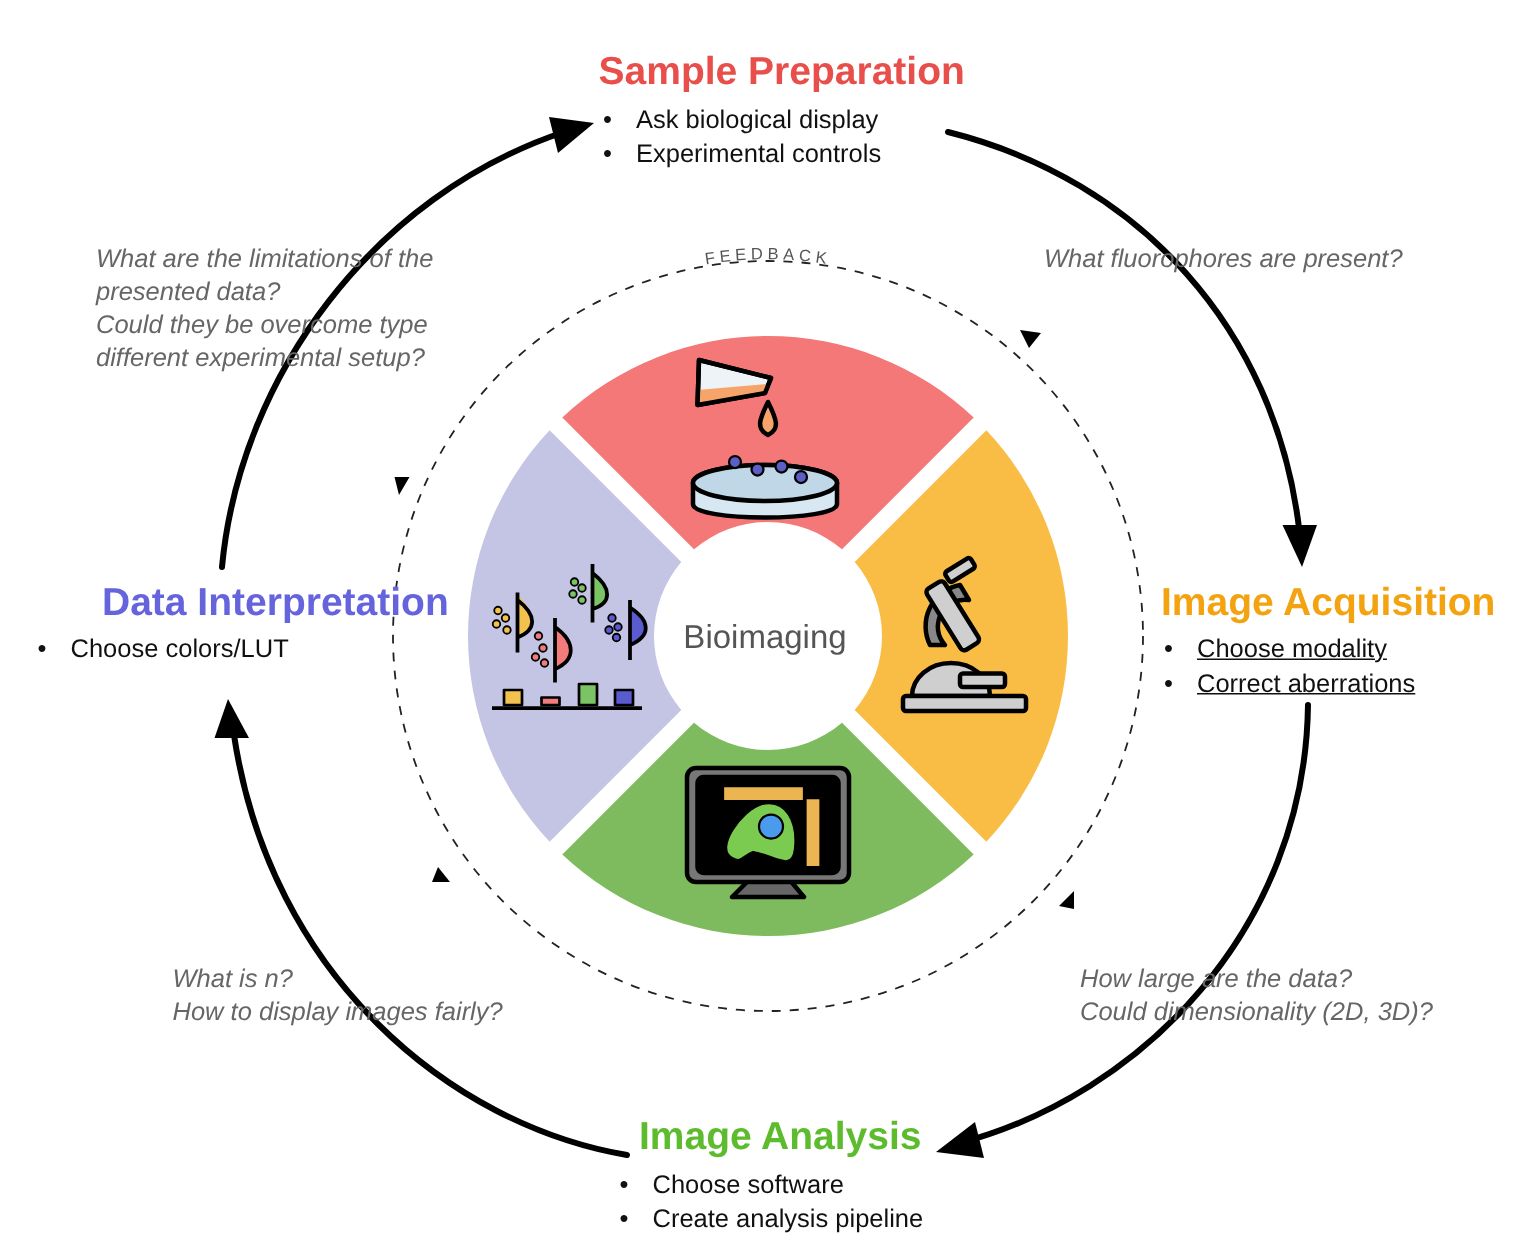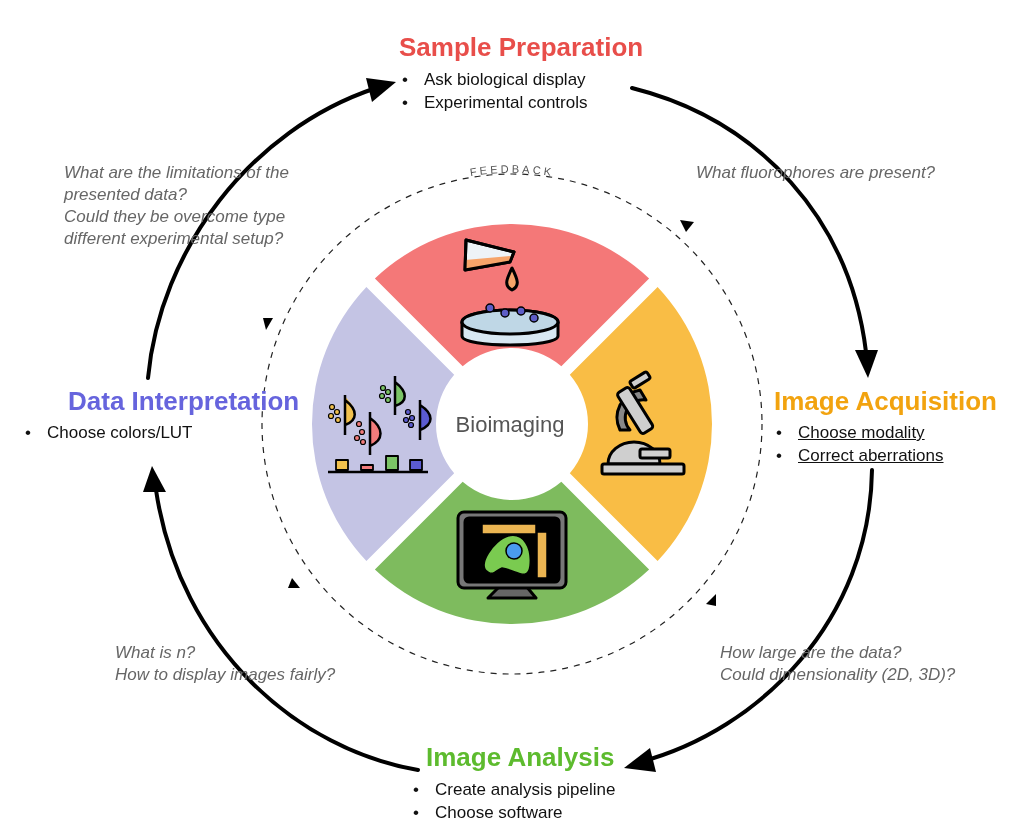--- a/index.html
+++ b/index.html
@@ -134,22 +134,22 @@
 </ul>
 
 <div class="stage-title" style="left:774px; top:386px; color:#F2A30F;">Image Acquisition</div>
 <ul class="bullets" style="left:772px; top:421px;text-decoration:underline;">
   <li>Choose modality</li>
   <li>Correct aberrations</li>
 </ul>
 
 <div class="stage-title" style="left:426px; top:742px; color:#5DBB2E;">Image Analysis</div>
 <ul class="bullets" style="left:409px; top:778px;">
+  <li>Choose software</li>
   <li>Create analysis pipeline</li>
-  <li>Choose software</li>
 </ul>
 
 <div class="stage-title" style="left:33px; top:386px; color:#6664DD;margin-left:35px;">Data Interpretation</div>
 <ul class="bullets" style="left:21px; top:421px;">
   <li>Choose colors/LUT</li>
 </ul>
 
 <div class="question" style="left:696px; top:162px;">
   <div>What fluorophores are present?</div>
 </div>

